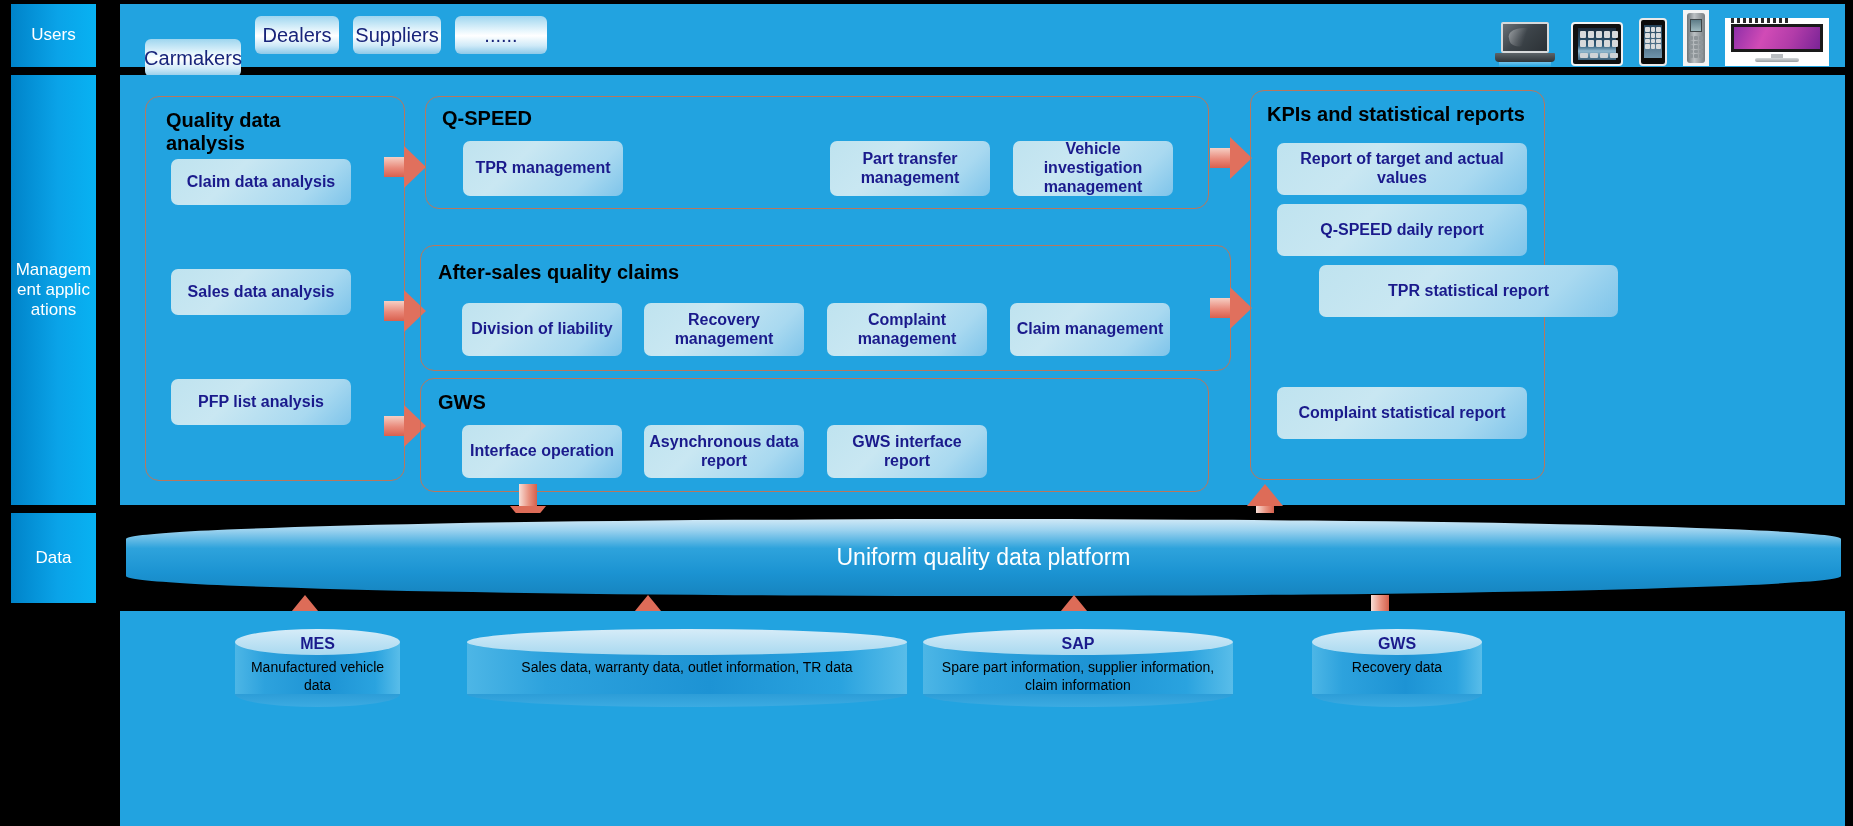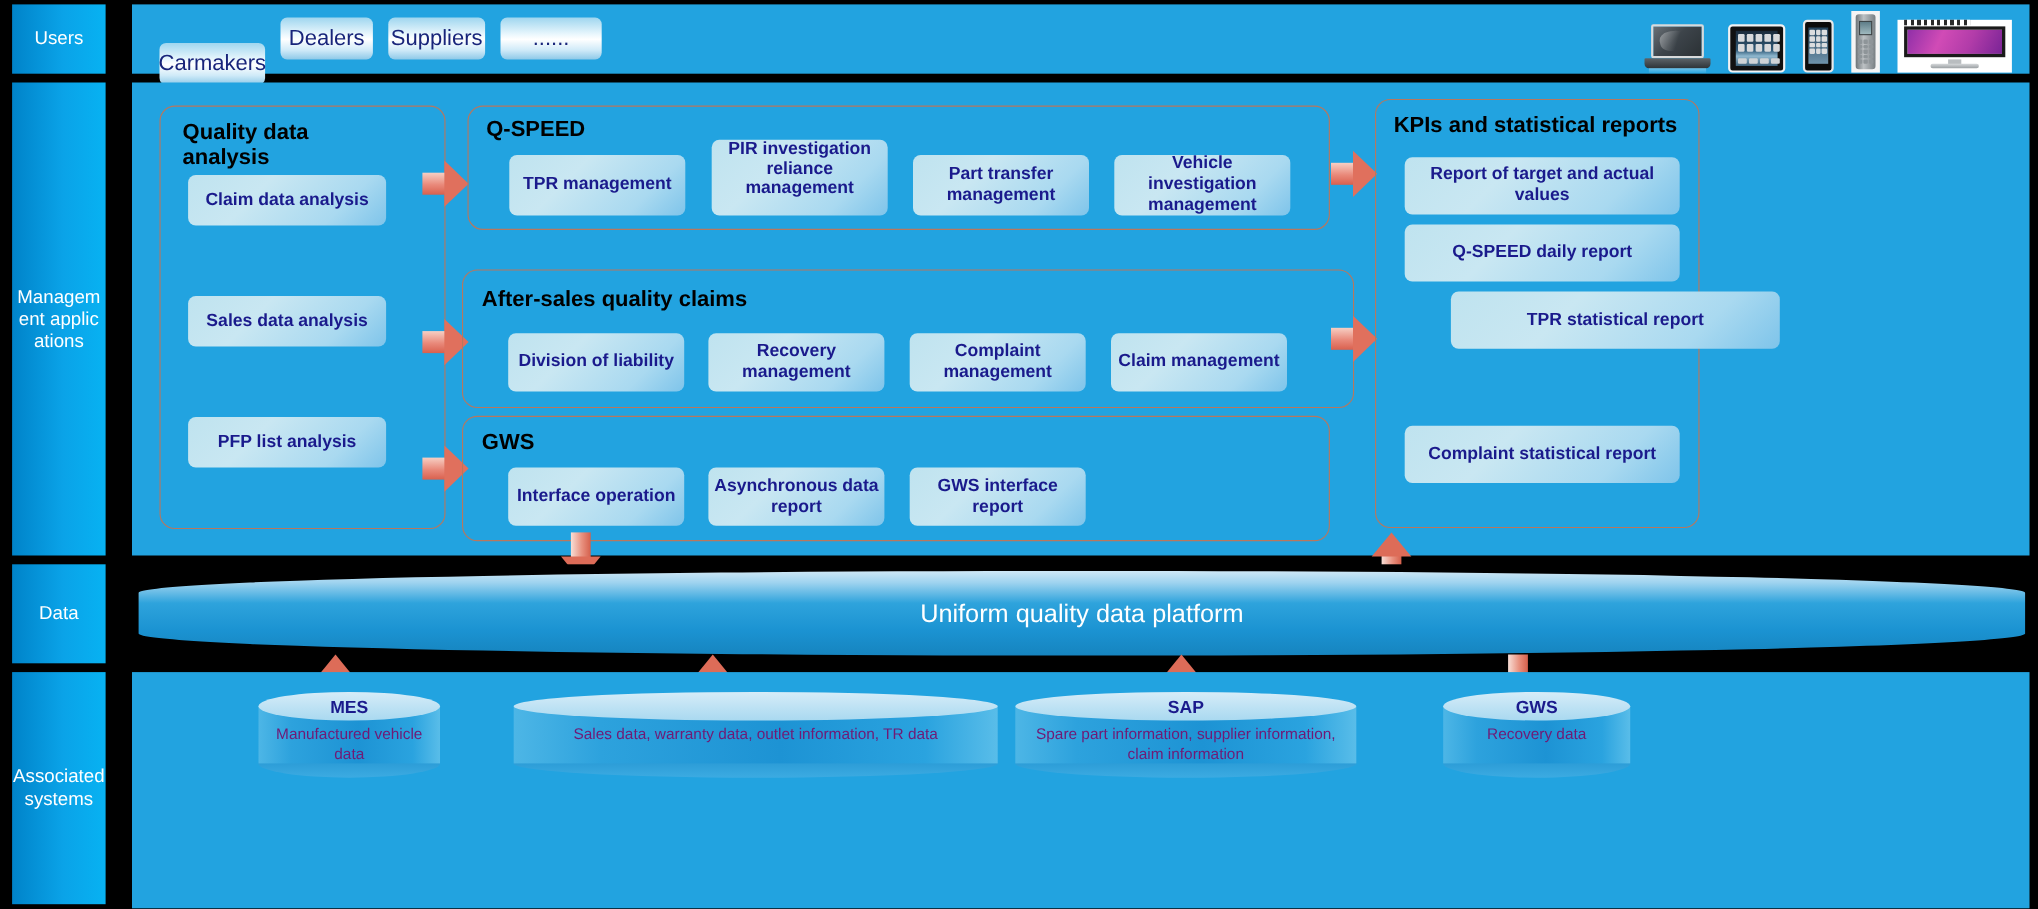--- a/index.html
+++ b/index.html
@@ -191,39 +191,36 @@
     position:absolute; left:0; bottom:0; width:100%; height:26px;
     background: linear-gradient(to bottom,#1d8fcd,#3cabe2);
     border-radius: 50% / 50%;
   }
   .cyl .label {
     position:absolute; left:0; right:0; top:6px;
     color:#1a1a8c; font-weight:bold; font-size:16px; text-align:center; z-index:3;
   }
   .cyl .sub {
     position:absolute; left:4px; right:4px; top:30px;
-    color:#701a75; font-size:14px; text-align:center; line-height:1.25; z-index:3;
+    color:#000000; font-size:14px; text-align:center; line-height:1.25; z-index:3;
   }
 </style>
 </head>
 <body>
 
 <div class="page">
 
   <div class="side-label" style="top:4px;height:63px;">
     <span>Users</span>
   </div>
   <div class="side-label" style="top:75px;height:430px;">
     <span>Management applications</span>
   </div>
   <div class="side-label" style="top:513px;height:90px;">
     <span>Data</span>
-  </div>
-  <div class="side-label" style="top:611px;height:211px; word-break: normal;">
-    <span>Associated systems</span>
   </div>
 
   <div class="panel" style="top:4px;height:63px;">
     <div class="tabs">
       <div class="tab w1">
         <span>Carmakers</span>
       </div>
       <div class="tab w2">
         <span>Dealers</span>
       </div>
@@ -327,21 +324,20 @@
         <div class="head"></div>
     </div>
     <div class="arrow-r" style="left:264px;top:330px;">
       <div class="shaft"></div>
         <div class="head"></div>
     </div>
 
     <div class="group" style="left:305px;top:21px;width:784px;height:113px;">
       <div class="group-title" style="left:16px;top:10px;">Q-SPEED</div>
       <div class="chip" style="left:37px;top:44px;width:160px;height:55px;">TPR management</div>
-      <div class="chip" style="left:221px;top:44px;width:160px;height:55px; align-items:flex-start; padding-top:0; line-height:1.1; overflow:visible; margin-top:-14px; height:69px;">PIR investigation reliance management</div>
       <div class="chip" style="left:404px;top:44px;width:160px;height:55px;">Part transfer management</div>
       <div class="chip" style="left:587px;top:44px;width:160px;height:55px;">Vehicle investigation management</div>
     </div>
 
     <div class="group" style="left:300px;top:170px;width:811px;height:126px;">
       <div class="group-title" style="left:17px;top:15px;">After-sales quality claims</div>
       <div class="chip" style="left:41px;top:57px;width:160px;height:53px;">Division of liability</div>
       <div class="chip" style="left:223px;top:57px;width:160px;height:53px;">Recovery management</div>
       <div class="chip" style="left:406px;top:57px;width:160px;height:53px;">Complaint management</div>
       <div class="chip" style="left:589px;top:57px;width:160px;height:53px;">Claim management</div>

